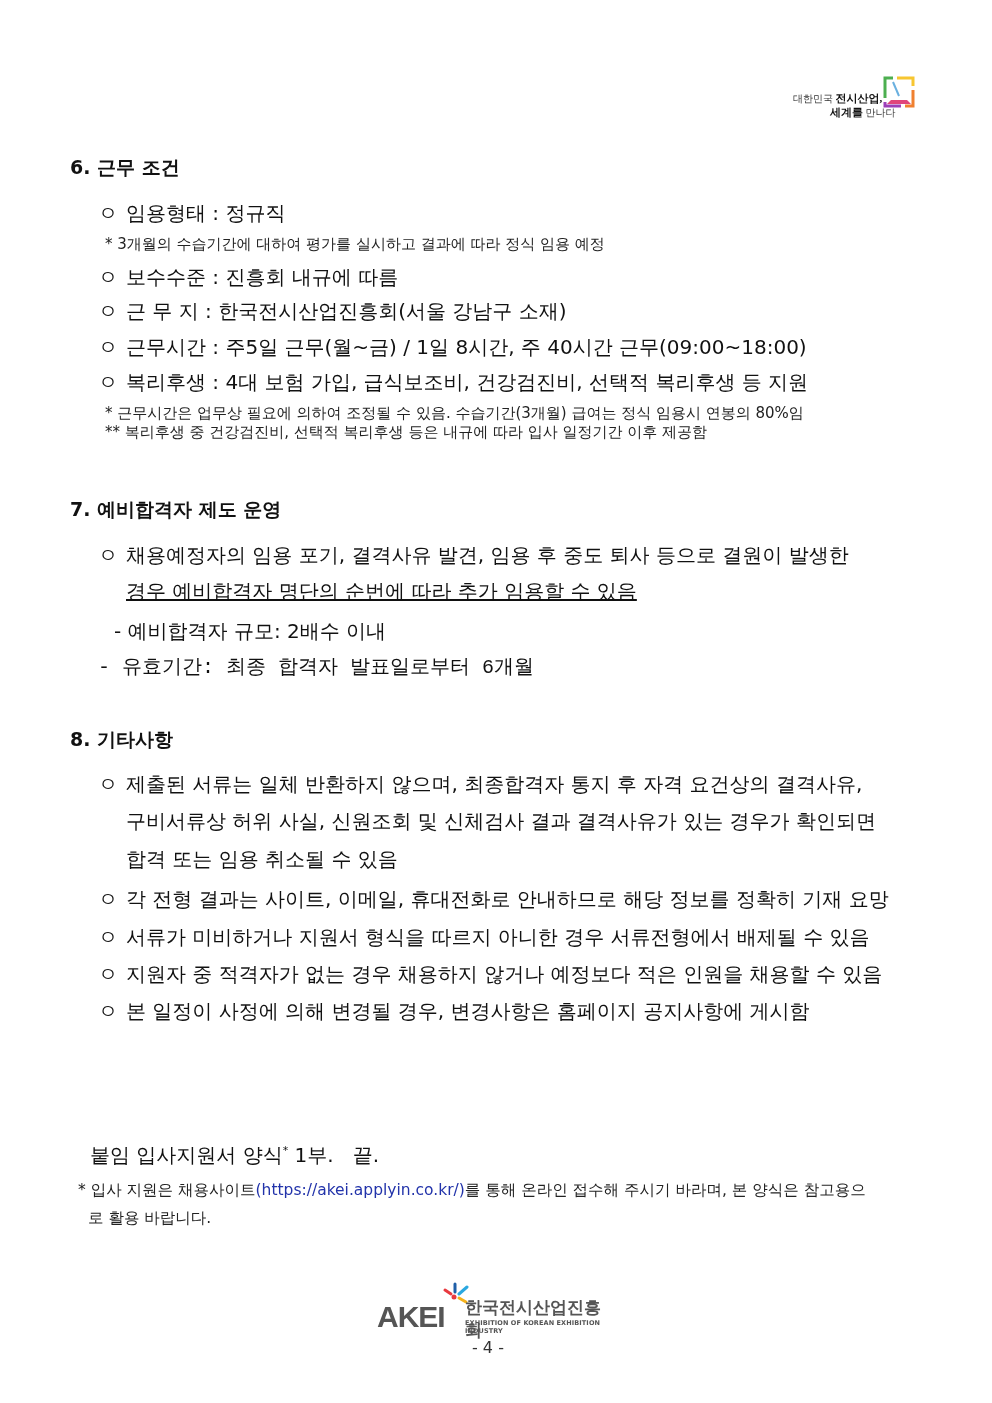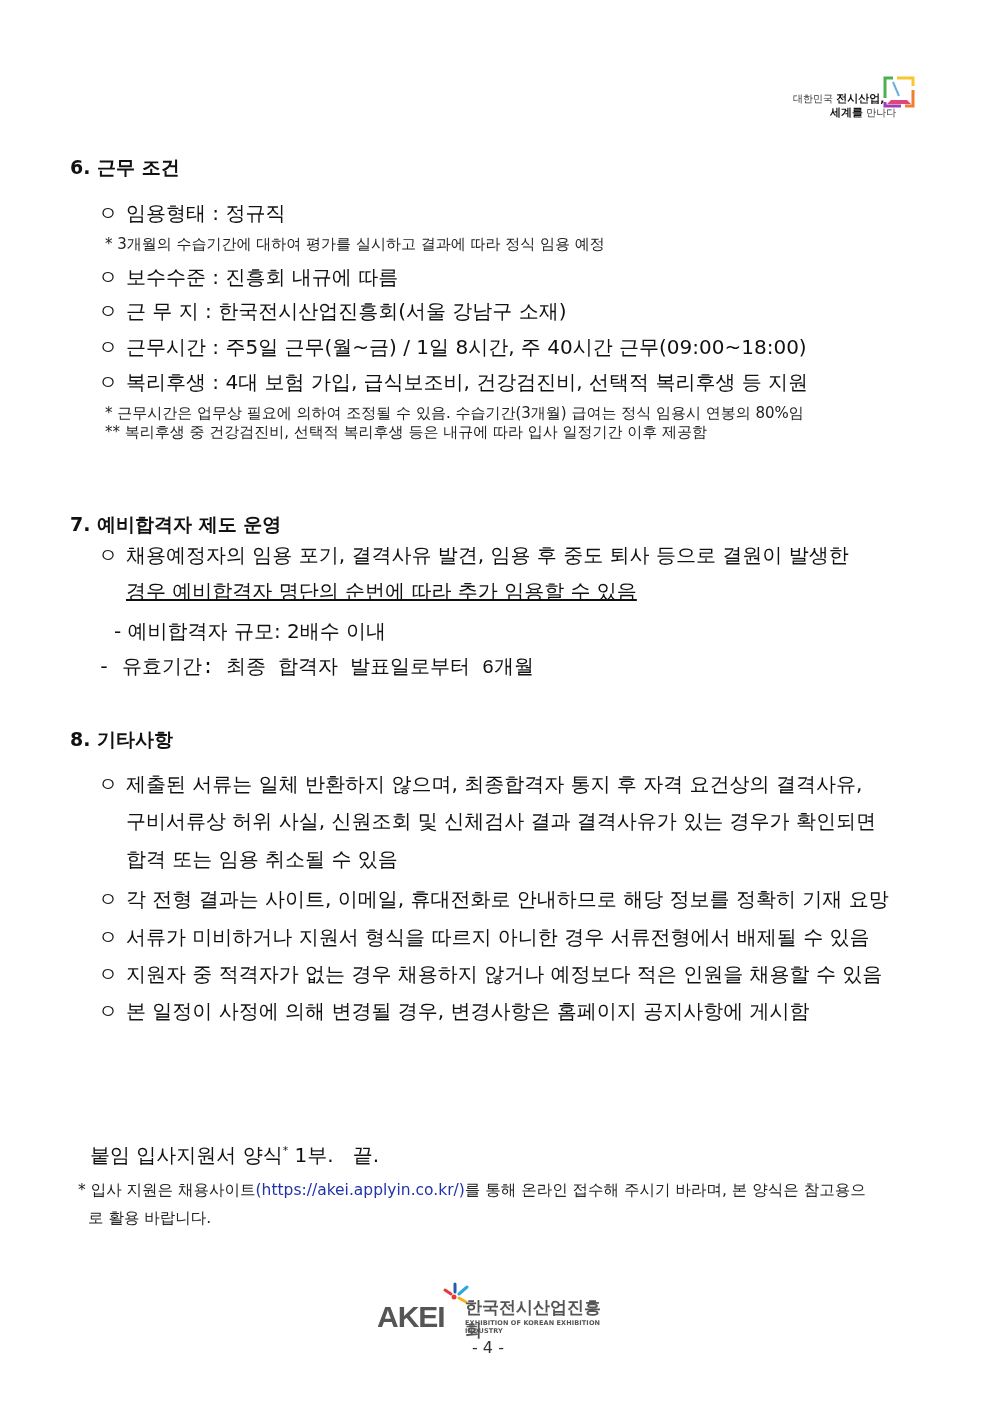--- a/index.html
+++ b/index.html
@@ -3,21 +3,21 @@
 <meta charset="utf-8">
 <style>
   html, body { margin:0; padding:0; background:#fff; }
   body { width:992px; height:1403px; position:relative; overflow:hidden;
          font-family:"DejaVu Sans", "Liberation Sans", sans-serif; color:#111; }
   .abs { position:absolute; white-space:nowrap; }
   .h { font-weight:bold; font-size:19px; letter-spacing:0px; }
   .b { font-size:20px; }
   .n { font-size:15px; color:#222; }
   .bul { display:inline-block; width:28px; }
-  .hdr-logo { position:absolute; left:793px; top:76px; width:125px; height:46px; }
+  .hdr-logo { position:absolute; left:793px; top:76px; width:125px; height:46px;font-family:Liberation Serif, serif; }
   .hdr-text1 { position:absolute; left:0; top:15px; font-size:10px; color:#333; }
   .hdr-text1 b { font-size:11px; color:#111; }
   .hdr-text2 { position:absolute; left:37px; top:29px; font-size:10px; color:#333; }
   .hdr-text2 b { font-size:11px; color:#111; }
   .link { color:#2233aa; }
   .foot-logo { position:absolute; left:377px; top:1282px; width:240px; height:56px; }
   .akei { position:absolute; left:0; top:18px; font-size:30px; font-weight:bold; color:#555; letter-spacing:-1px; font-family:"Liberation Sans", sans-serif; }
   .korg { position:absolute; left:88px; top:14px; font-size:17px; font-weight:bold; color:#555; }
   .eorg { position:absolute; left:88px; top:37px; font-size:6.5px; font-weight:bold; color:#555; letter-spacing:0.1px; }
   .pagenum { position:absolute; left:472px; top:1338px; font-size:16px; color:#333; }
@@ -57,21 +57,21 @@
 </div>
 <div class="abs b" style="left:98px;top:334px;">
   <span class="bul">ㅇ</span><span>근무시간 : 주5일 근무(월~금) / 1일 8시간, 주 40시간 근무(09:00~18:00)</span>
 </div>
 <div class="abs b" style="left:98px;top:369px;">
   <span class="bul">ㅇ</span><span>복리후생 : 4대 보험 가입, 급식보조비, 건강검진비, 선택적 복리후생 등 지원</span>
 </div>
 <div class="abs n" style="left:105px;top:404px;">* 근무시간은 업무상 필요에 의하여 조정될 수 있음. 수습기간(3개월) 급여는 정식 임용시 연봉의 80%임</div>
 <div class="abs n" style="left:105px;top:423px;text-align:right;">** 복리후생 중 건강검진비, 선택적 복리후생 등은 내규에 따라 입사 일정기간 이후 제공함</div>
 
-<div class="abs h" style="left:70px;top:512px;">7. 예비합격자 제도 운영</div>
+<div class="abs h" style="left:70px;top:497px;">7. 예비합격자 제도 운영</div>
 <div class="abs b" style="left:98px;top:542px;">
   <span class="bul">ㅇ</span><span>채용예정자의 임용 포기, 결격사유 발견, 임용 후 중도 퇴사 등으로 결원이 발생한</span>
 </div>
 <div class="abs b" style="left:126px;top:578px;text-decoration:underline;">경우 예비합격자 명단의 순번에 따라 추가 임용할 수 있음</div>
 <div class="abs b" style="left:114px;top:618px;">
   <span>-</span>&nbsp;<span>예비합격자 규모: 2배수 이내</span>
 </div>
 <div class="abs b" style="left:98px;top:653px;font-family:Liberation Mono, monospace;">
   <span>-</span>&nbsp;<span>유효기간: 최종 합격자 발표일로부터 6개월</span>
 </div>

